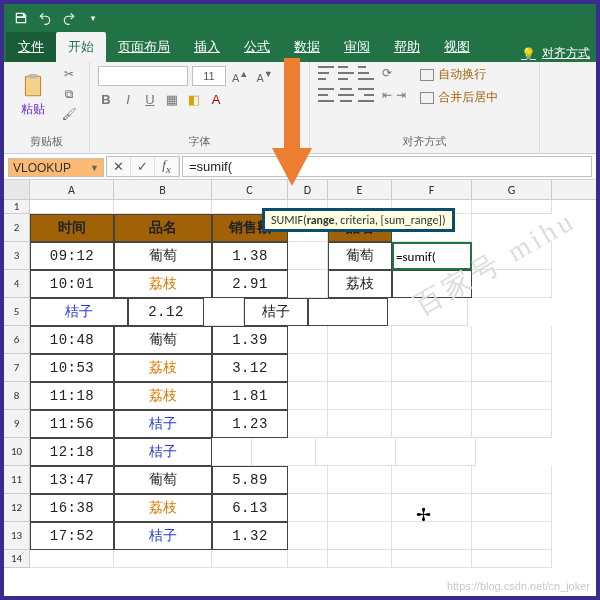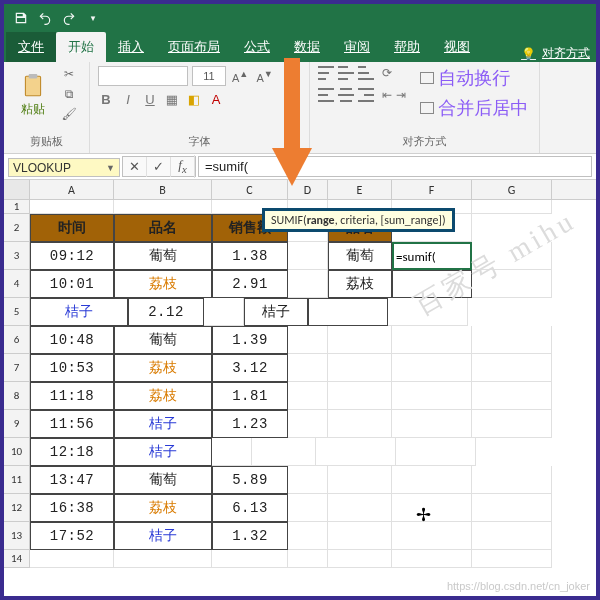--- a/index.html
+++ b/index.html
@@ -66,33 +66,33 @@
   .font-row1 { display:flex; gap:4px; align-items:center; }
   .font-name { width:90px; height:20px; background:#fff; border:1px solid #c0c0c0; color:#999; font-size:11px; padding:0 4px; display:flex; align-items:center; }
   .font-size { width:34px; height:20px; background:#fff; border:1px solid #c0c0c0; font-size:11px; display:flex; align-items:center; justify-content:center; color:#555;}
   .aa { font-size:11px; color:#666; padding:0 2px; }
   .font-row2 { display:flex; gap:6px; margin-top:6px; color:#666; }
   .bldi { width:16px; text-align:center; font-size:13px; color:#777; }
   .align-row { display:flex; gap:4px; }
   .align-icon { width:16px; height:14px; display:flex; flex-direction:column; justify-content:space-between; }
   .align-icon span { height:2px; background:#777; display:block; }
   .align-group2 { display:flex; flex-direction:column; gap:6px; margin-left:14px; }
-  .wrap-opt { display:flex; align-items:center; gap:4px; color:#8b5cf6; font-size:18px; }
+  .wrap-opt { display:flex; align-items:center; gap:4px; color:#a16207; font-size:12px; }
   .wrap-opt .sq { width:14px; height:12px; border:1px solid #888; display:inline-block; position:relative; }
   
   .namebox-row {
     height: 26px;
     border-bottom:1px solid #d0d0d0;
     display:flex; align-items:stretch;
     background:#fff;
   }
   .namebox {
-    width:112px; border:1px solid #c0c0c0; margin:4px 2px 2px 4px;
+    width:96px; border:1px solid #c0c0c0; margin:4px 2px 2px 4px;
     display:flex; align-items:center; padding:0 4px; font-size:12px;
-    background:#fef9c3; color:#333;
+    background:#fdba74; color:#333;
   }
   .namebox .dd { margin-left:auto; color:#666; font-size:9px; }
   .fx-btns { display:flex; align-items:center; border:1px solid #c0c0c0; margin:2px 0; background:#f9f9f9; }
   .fx-btns div { width:24px; text-align:center; color:#555; font-size:13px; border-right:1px solid #e0e0e0; line-height:20px; }
   .fx-btns .fx { font-style:italic; font-family: 'Times New Roman', serif; }
   .formula-input { flex:1; margin:2px 4px 2px 2px; border:1px solid #c0c0c0; background:#fff; display:flex; align-items:center; padding:0 6px; font-size:13px; color:#222; }
   
   .tooltip {
     position:absolute; left:258px; top:204px;
     background:#ffffe1; border:3px solid #0c4a6e;
@@ -169,22 +169,22 @@
             <path d="M20 9h-9a7 7 0 0 0 0 14h2"></path>
           </svg>
       </div>
       <div class="qat-btn" style="font-size:9px;">▾</div>
     </div>
   </div>
 
   <div class="ribbon-tabs">
     <div class="tab" style="background:#1a5c38;">文件</div>
     <div class="tab home">开始</div>
+    <div class="tab">页面布局</div>
     <div class="tab">插入</div>
-    <div class="tab">页面布局</div>
     <div class="tab">公式</div>
     <div class="tab">数据</div>
     <div class="tab">审阅</div>
     <div class="tab">帮助</div>
     <div class="tab">视图</div>
     <div class="ribbon-right">
       <span class="bulb">💡</span>
       <span>对齐方式</span>
     </div>
   </div>
@@ -192,21 +192,21 @@
   <div class="ribbon">
     <div class="group" style="width:86px;">
       <div class="btn-row">
         <div class="paste-big">
           <div class="icon">
             <svg viewBox="0 0 24 24" fill="currentColor">
                 <rect x="5" y="3" width="14" height="18" rx="1" fill="#f3d28c" stroke="#c08a2a"></rect>
                 <rect x="8" y="1" width="8" height="4" rx="1" fill="#bbb"></rect>
               </svg>
           </div>
-          <span style="font-size:12px;color:#4d7c0f;">粘贴</span>
+          <span style="font-size:12px;color:#6d28d9;">粘贴</span>
         </div>
         <div style="display:flex;flex-direction:column;gap:4px;">
           <div class="mini">✂</div>
           <div class="mini">⧉</div>
           <div class="mini">🖌</div>
         </div>
       </div>
       <div class="group-label">剪贴板</div>
     </div>
 

